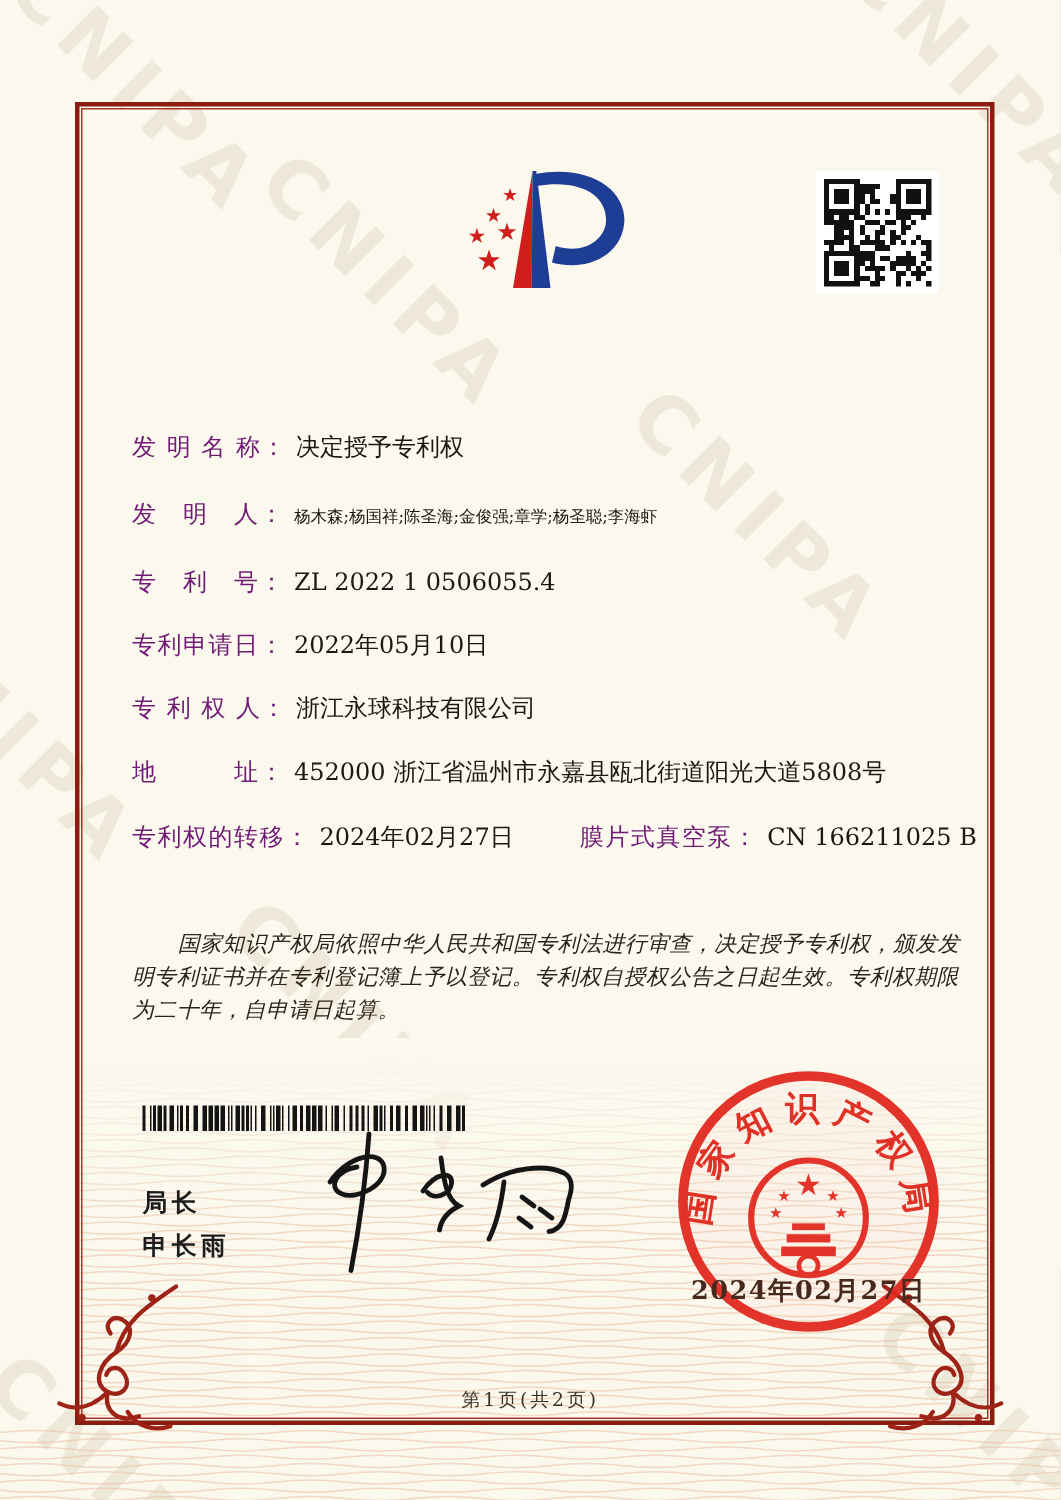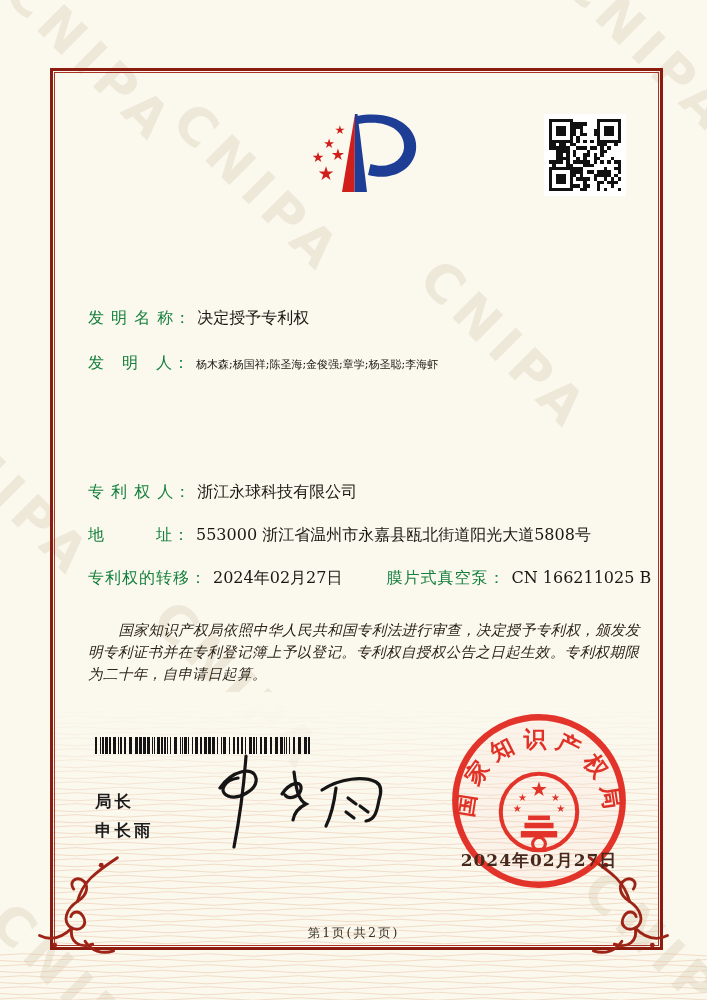--- a/index.html
+++ b/index.html
@@ -13,21 +13,21 @@
   .guilloche{position:absolute;pointer-events:none;}
   .guilloche path{stroke:#e9bd9e;stroke-width:0.9;fill:none;opacity:.55;}
   .gufade{position:absolute;left:53px;top:692px;width:605px;height:130px;
           background:linear-gradient(#fbf8ee 8%,rgba(251,248,238,0));}
   .cert-no{position:absolute;left:87px;top:105px;font-size:16px;letter-spacing:1.5px;color:#2b2420;}
   .logo{position:absolute;left:300px;top:108px;width:130px;height:88px;}
   .qr{position:absolute;left:544px;top:114px;width:72px;height:72px;background:#fff;padding:5px;}
   .title{position:absolute;left:0;top:203px;width:100%;text-align:center;font-size:37px;font-weight:bold;
          letter-spacing:14px;text-indent:14px;color:#161310;}
   .field-row{position:absolute;left:88px;height:24px;line-height:24px;font-size:16px;white-space:nowrap;}
-  .field-row .label{display:inline-block;letter-spacing:1px;color:#15803d;margin-top:20px;}
+  .field-row .label{display:inline-block;letter-spacing:1px;color:#701a75;}
   .field-row .value{margin-left:6px;color:#1c1712;}
   .field-row .compact{font-size:11px;}
   .pair2{margin-left:44px;}
   .body-text{position:absolute;left:88px;top:583px;width:556px;font-size:14.5px;line-height:21.8px;
              font-style:italic;color:#2c2319;letter-spacing:0.4px;margin-top:37px;}
   .body-text p{margin:0 0 3px 0;text-indent:2.1em;}
   .barcode{position:absolute;left:95px;top:737px;width:215px;height:17px;display:flex;align-items:stretch;}
   .barcode div{height:100%;}
   .signer{position:absolute;left:95px;font-family:"DejaVu Sans","Liberation Sans",sans-serif;
           font-weight:bold;font-size:16.5px;letter-spacing:3px;color:#1c1c1c;}
@@ -307,25 +307,31 @@
       <rect x="2" y="16" width="3" height="3" fill="#111"></rect>
     </svg>
 
 
   <div class="field-row" style="top:286px">
     <span class="label">发 明 名 称：</span><span class="value">决定授予专利权</span>
   </div>
   <div class="field-row" style="top:331px">
     <span class="label">发　明　人：</span><span class="value compact">杨木森;杨国祥;陈圣海;金俊强;章学;杨圣聪;李海虾</span>
   </div>
+  <div class="field-row" style="top:376px">
+    <span class="label">专　利　号：</span><span class="value">ZL 2022 1 0506055.4</span>
+  </div>
+  <div class="field-row" style="top:418px">
+    <span class="label">专利申请日：</span><span class="value">2022年05月10日</span>
+  </div>
   <div class="field-row" style="top:460px">
     <span class="label">专 利 权 人：</span><span class="value">浙江永球科技有限公司</span>
   </div>
   <div class="field-row" style="top:503px">
-    <span class="label">地　　　址：</span><span class="value">553000 浙江省温州市永嘉县瓯北街道阳光大道5808号</span>
+    <span class="label">地　　　址：</span><span class="value">452000 浙江省温州市永嘉县瓯北街道阳光大道5808号</span>
   </div>
   <div class="field-row" style="top:546px">
     <span class="label">专利权的转移：</span><span class="value">2024年02月27日</span><span class="pair2 label">膜片式真空泵：</span><span class="value">CN 166211025 B</span>
   </div>
 
   <div class="body-text">
     <p>国家知识产权局依照中华人民共和国专利法进行审查，决定授予专利权，颁发发明专利证书并在专利登记簿上予以登记。专利权自授权公告之日起生效。专利权期限为二十年，自申请日起算。</p>
   </div>
 
   <div id="barcode" class="barcode">

